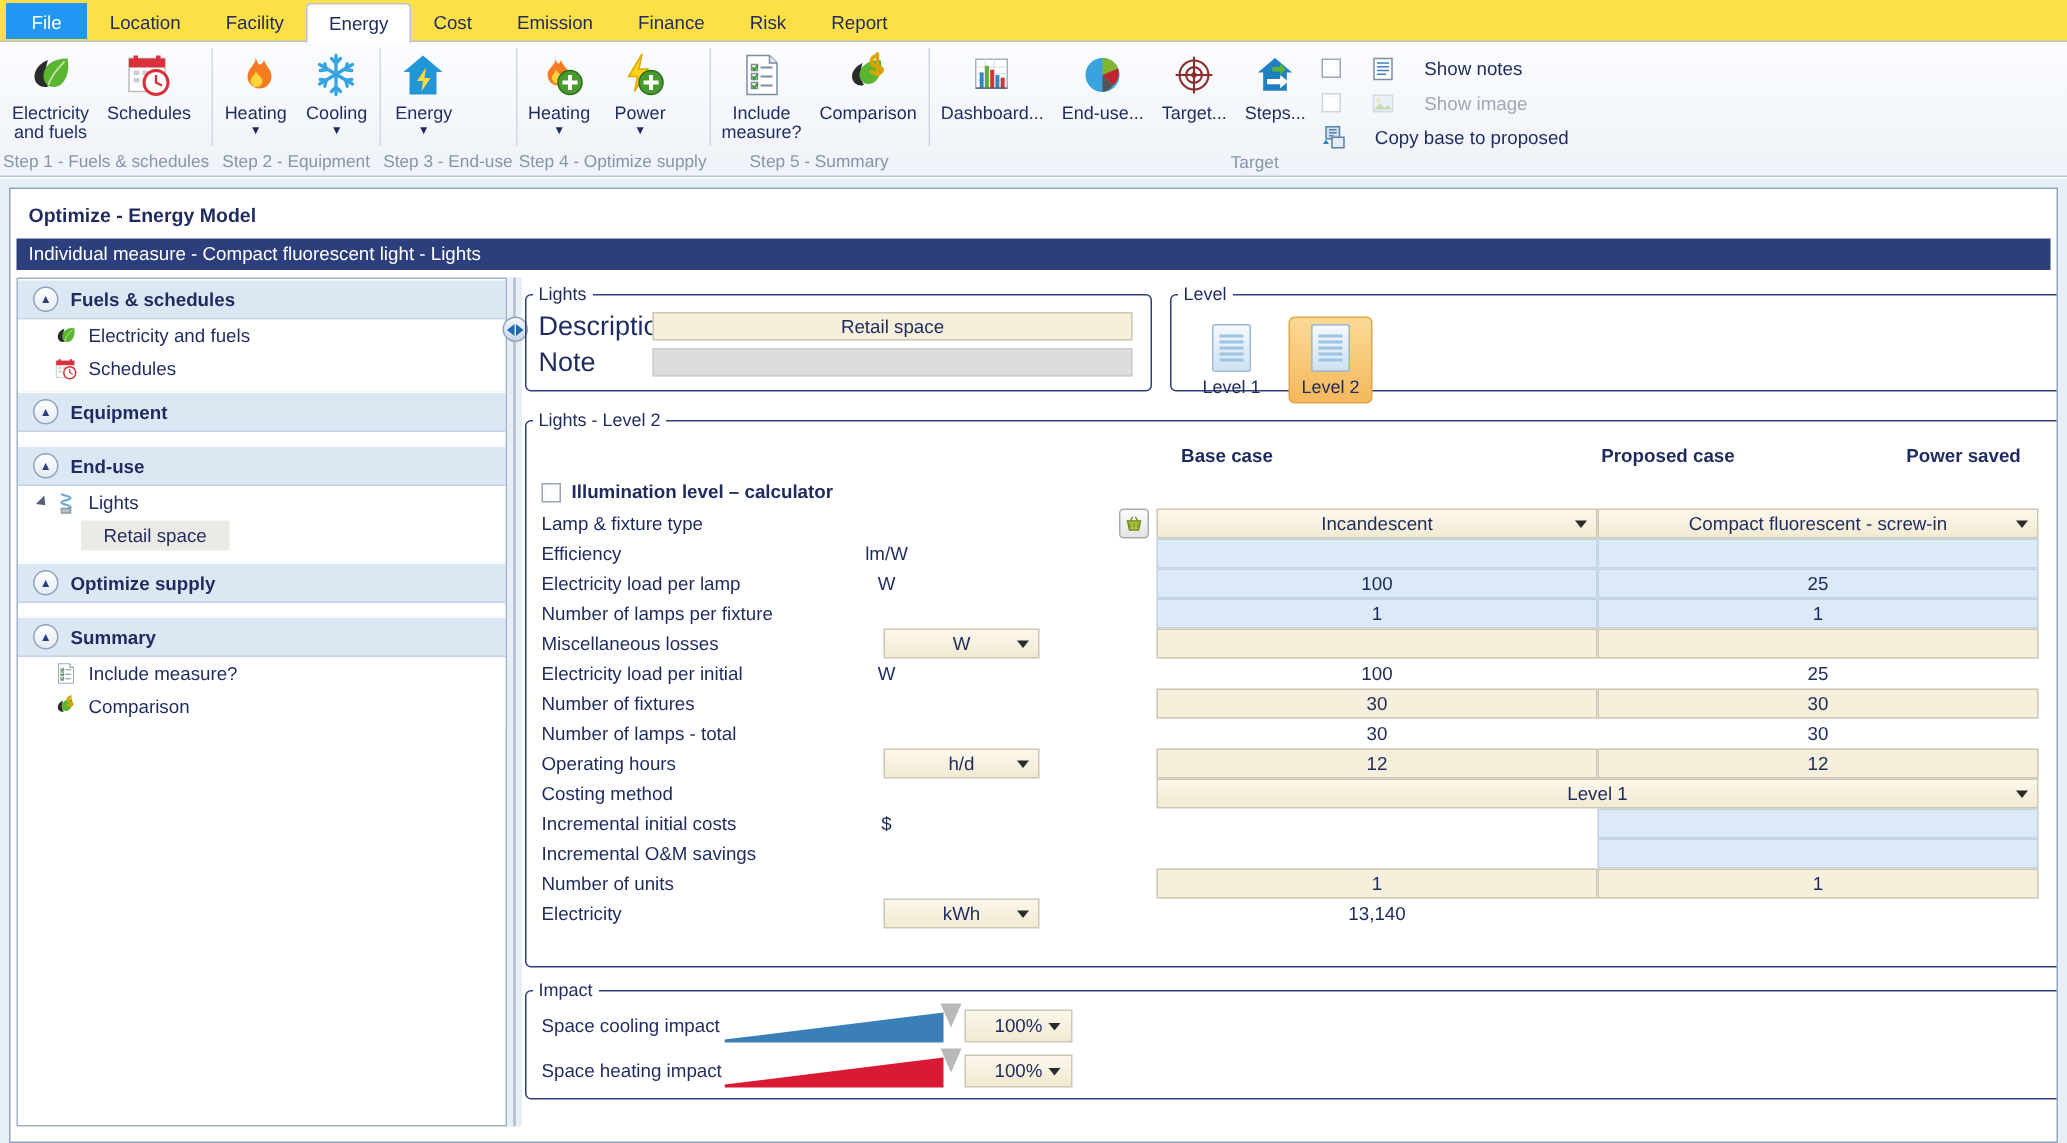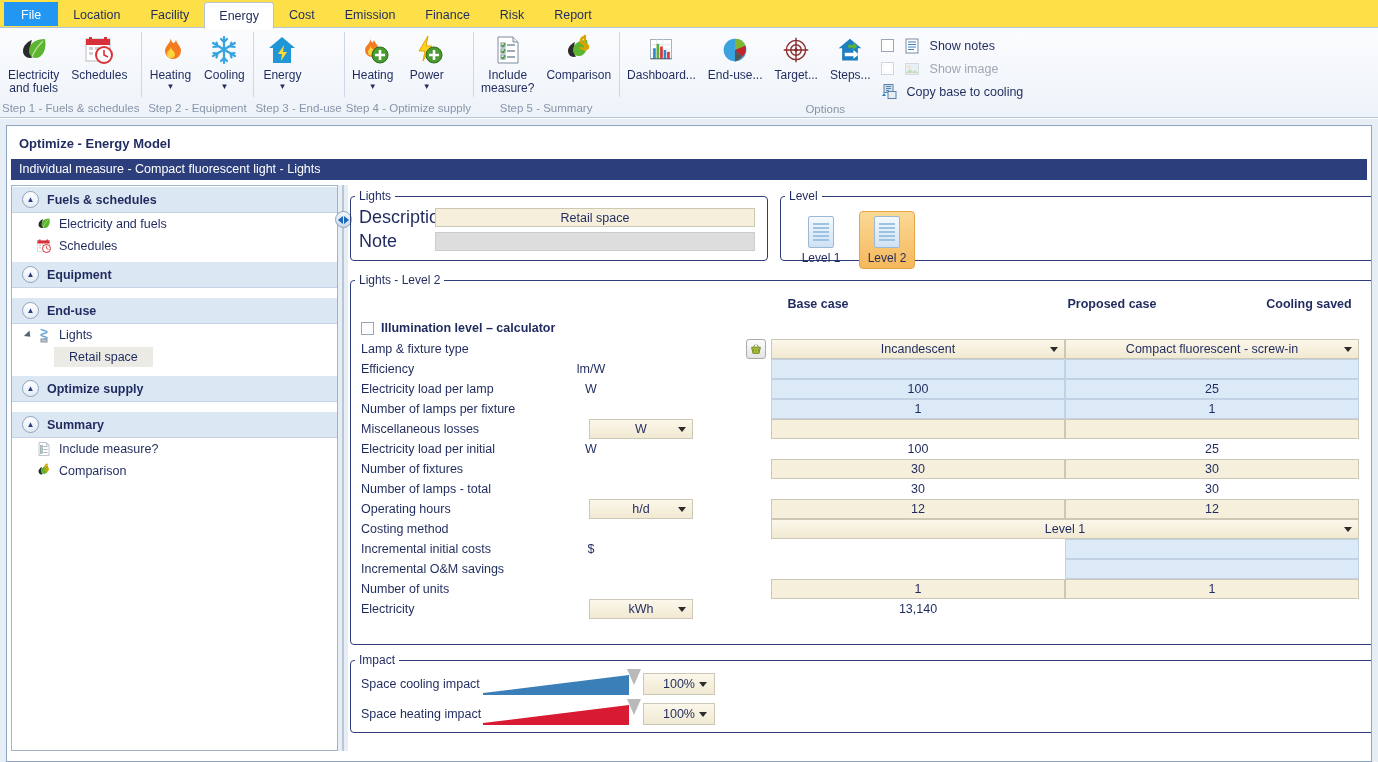--- a/index.html
+++ b/index.html
@@ -49,21 +49,21 @@
     width:auto; min-width:54px; padding:2px 6px 0 6px;
     display:flex; flex-direction:column; align-items:center;
     text-align:center; cursor:default; font-size:12px; color:#1f2b5e;
     line-height:13px;
   }
   .rbtn .glyph { height:34px; display:flex; align-items:center; justify-content:center; }
   .rbtn .cap { margin-top:2px; }
   .rbtn .caret { font-size:8px; line-height:7px; margin-top:1px; color:#1f2b5e;}
   .rbtn.small { min-width:48px; }
   .opt-rows { display:flex; flex-direction:column; justify-content:center; padding:4px 6px 0 4px; gap:2px;}
-  .opt-row { display:flex; align-items:center; gap:10px; height:21px; font-size:12.5px;}
+  .opt-row { display:flex; align-items:center; gap:20px; height:21px; font-size:12.5px;}
   .opt-row.disabled { color:#a0a8b5; }
   .chk { width:13px; height:13px; border:1px solid #9aa6b8; background:#fff;
          box-shadow: inset 0 0 0 1px #fff, inset 0 0 3px #d6dde8; }
   .chk.dis { border-color:#cfd5de; }
 
   
   .content {
     position:absolute; left:0; top:119px; right:0; bottom:0;
     background:#e8eef6; padding:6px 6px 0 6px;
   }
@@ -445,25 +445,25 @@
               <span style="display: inline-flex; width: 16px; height: 16px; align-items: center; justify-content: center;">
                 <svg width="16" height="16" viewBox="0 0 16 16">
                   <rect x="3" y="0.5" width="9" height="8" fill="#cfe0ef" stroke="#5a82a8"></rect>
                   <g stroke="#5a82a8">
                     <path d="M5 2.5h5M5 4.5h5M5 6.5h3"></path>
                   </g>
                   <rect x="7" y="7.5" width="8" height="7" fill="#e3eef7" stroke="#5a82a8"></rect>
                   <path d="M3 9l-2 3h4z" fill="#2f7fc0"></path>
                 </svg>
               </span>
-              <span>Copy base to cooling</span>
+              <span>Copy base to proposed</span>
             </div>
           </div>
         </div>
-        <div class="rgroup-label">Options</div>
+        <div class="rgroup-label">Target</div>
       </div>
     </div>
 
   <div class="content">
     <div class="panel">
 
       <div class="model-title">
         <span>Optimize</span><span> - </span><span>Energy Model</span>
       </div>
 
@@ -627,21 +627,21 @@
 
           <fieldset class="gb" style="left:2px; top:88px; width:1030px; height:372px;">
             <legend>Lights - Level 2</legend>
 
             <div class="colhdr" style="padding-top:10px;">
               <div class="c-label"></div>
                 <div class="c-unit"></div>
                 <div class="c-icon"></div>
               <div class="c-base">Base case</div>
               <div class="c-prop">Proposed case</div>
-              <div class="c-saved" style="text-align:center;padding-right:0">Cooling saved</div>
+              <div class="c-saved" style="text-align:center;padding-right:0">Power saved</div>
             </div>
 
             <div class="trow" style="height:22px;margin-top:6px;">
               <div class="c-label" style="display:flex;align-items:center;gap:7px;width:300px;">
                 <span class="chk"></span>
                 <span style="font-weight:bold;">Illumination level – calculator</span>
               </div>
             </div>
 
             <div id="tablerows">

